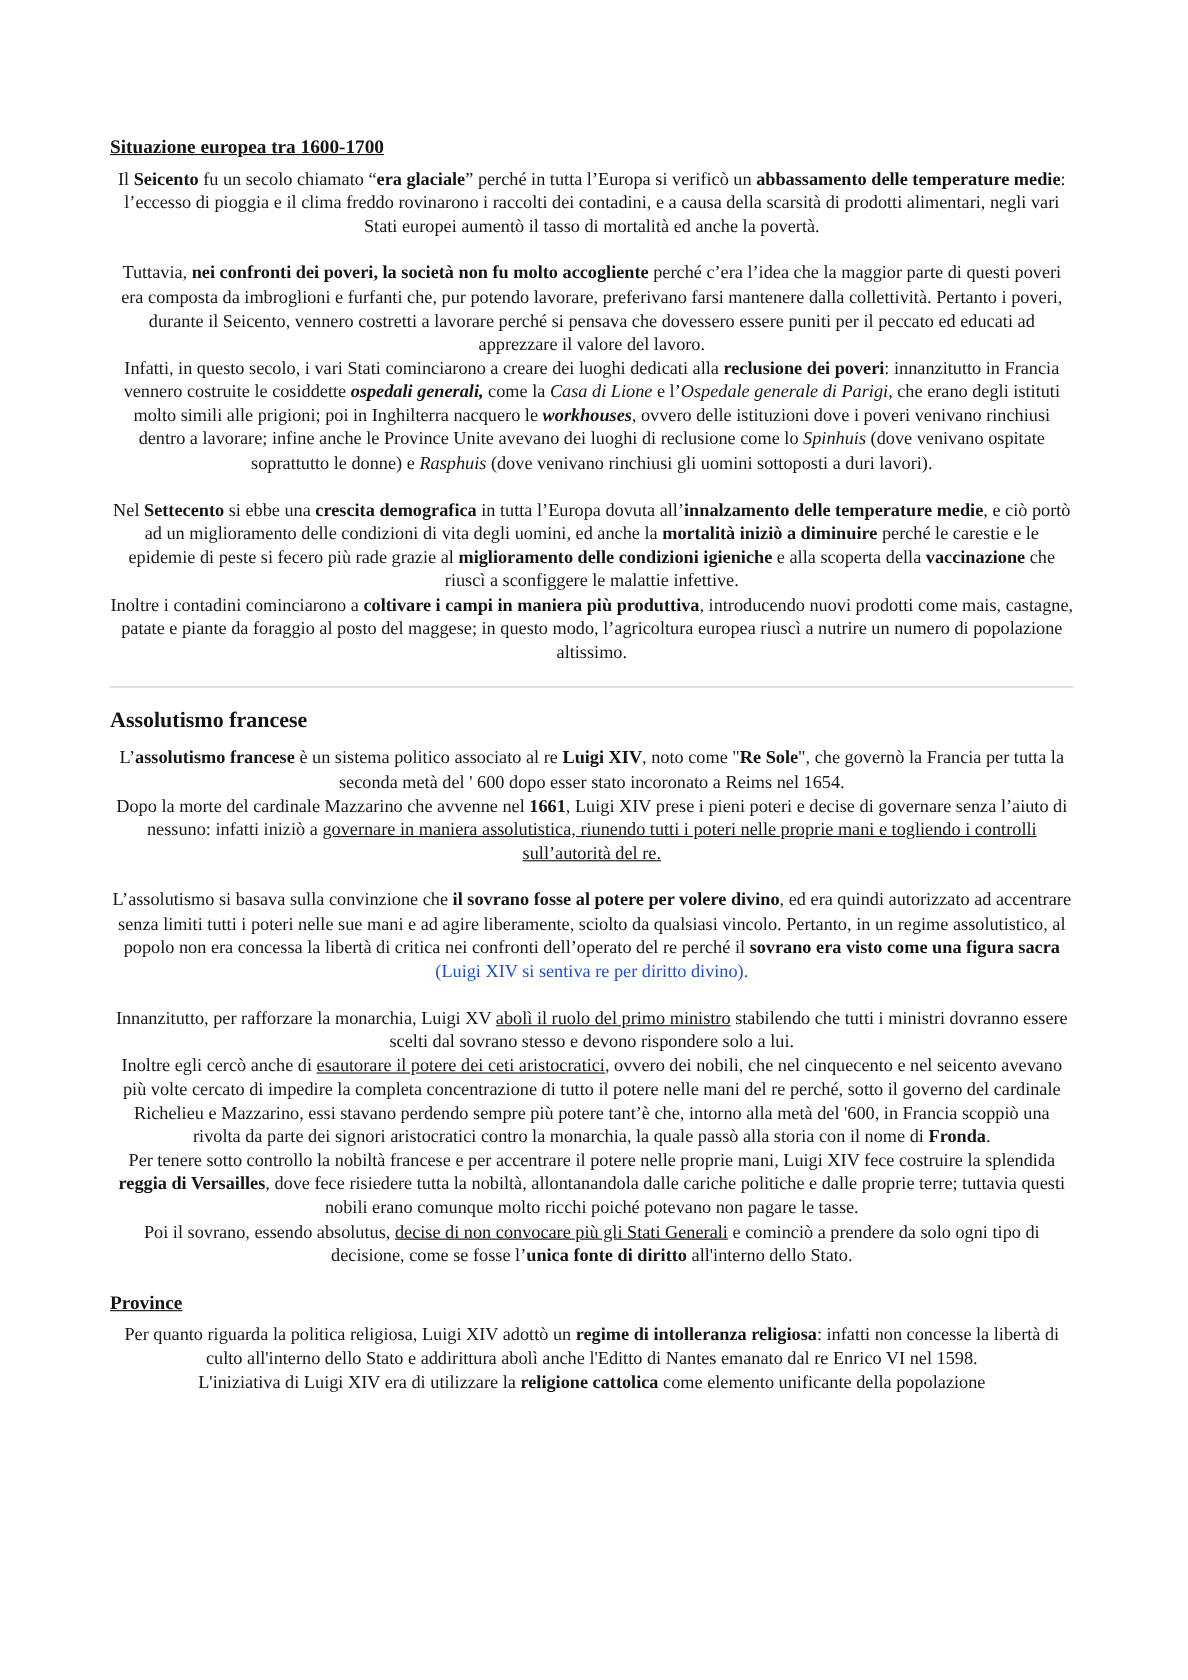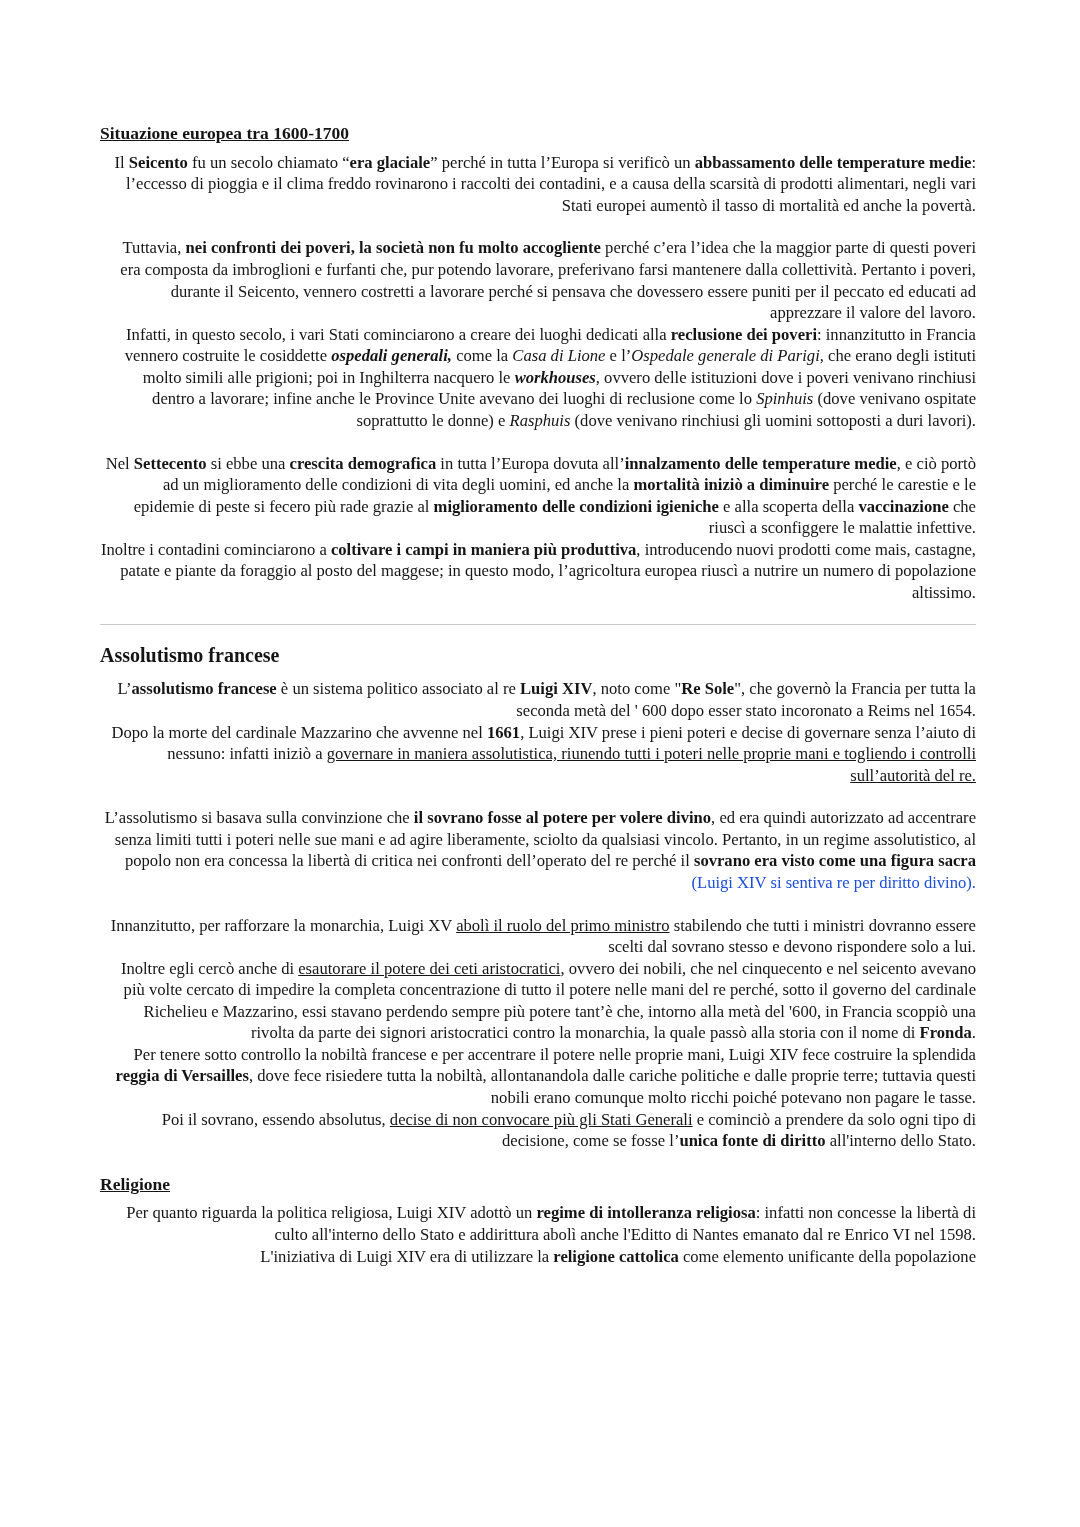--- a/index.html
+++ b/index.html
@@ -13,21 +13,21 @@
   .page {
     width: 1080px;
     min-height: 1527px;
     padding: 122px 104px 60px 100px;
     color: #151515;
     font-size: 16.6px;
     line-height: 1.3;
   }
   .para {
     margin: 0 0 21px 0;
-    text-align: right;
+    text-align: center;
     font-family: Liberation Serif, serif;
   }
   .h1 {
     font-weight: bold;
     text-decoration: underline;
     font-size: 17.5px;
     margin: 0 0 7px 0;
   }
   .h2 {
     font-weight: bold;
@@ -50,15 +50,15 @@
 <div class="page" id="doc">
     <div class="h1">Situazione europea tra 1600-1700</div>
     <p class="para"><span>Il </span><span class="seg-b">Seicento</span><span> fu un secolo chiamato “</span><span class="seg-b">era glaciale</span><span>” perché in tutta l’Europa si verificò un </span><span class="seg-b">abbassamento delle temperature medie</span><span>: l’eccesso di pioggia e il clima freddo rovinarono i raccolti dei contadini, e a causa della scarsità di prodotti alimentari, negli vari Stati europei aumentò il tasso di mortalità ed anche la povertà.</span></p>
     <p class="para"><span>Tuttavia, </span><span class="seg-b">nei confronti dei poveri, la società non fu molto accogliente</span><span> perché c’era l’idea che la maggior parte di questi poveri era composta da imbroglioni e furfanti che, pur potendo lavorare, preferivano farsi mantenere dalla collettività. Pertanto i poveri, durante il Seicento, vennero costretti a lavorare perché si pensava che dovessero essere puniti per il peccato ed educati ad apprezzare il valore del lavoro.</span><br><span>Infatti, in questo secolo, i vari Stati cominciarono a creare dei luoghi dedicati alla </span><span class="seg-b">reclusione dei poveri</span><span>: innanzitutto in Francia vennero costruite le cosiddette </span><span class="seg-b seg-i">ospedali generali,</span><span> come la </span><span class="seg-i">Casa di Lione</span><span> e l’</span><span class="seg-i">Ospedale generale di Parigi</span><span>, che erano degli istituti molto simili alle prigioni; poi in Inghilterra nacquero le </span><span class="seg-b seg-i">workhouses</span><span>, ovvero delle istituzioni dove i poveri venivano rinchiusi dentro a lavorare; infine anche le Province Unite avevano dei luoghi di reclusione come lo </span><span class="seg-i">Spinhuis</span><span> (dove venivano ospitate soprattutto le donne) e </span><span class="seg-i">Rasphuis</span><span> (dove venivano rinchiusi gli uomini sottoposti a duri lavori).</span></p>
     <p class="para"><span>Nel </span><span class="seg-b">Settecento</span><span> si ebbe una </span><span class="seg-b">crescita demografica</span><span> in tutta l’Europa dovuta all’</span><span class="seg-b">innalzamento delle temperature medie</span><span>, e ciò portò ad un miglioramento delle condizioni di vita degli uomini, ed anche la </span><span class="seg-b">mortalità iniziò a diminuire</span><span> perché le carestie e le epidemie di peste si fecero più rade grazie al </span><span class="seg-b">miglioramento delle condizioni igieniche</span><span> e alla scoperta della </span><span class="seg-b">vaccinazione</span><span> che riuscì a sconfiggere le malattie infettive.</span><br><span>Inoltre i contadini cominciarono a </span><span class="seg-b">coltivare i campi in maniera più produttiva</span><span>, introducendo nuovi prodotti come mais, castagne, patate e piante da foraggio al posto del maggese; in questo modo, l’agricoltura europea riuscì a nutrire un numero di popolazione altissimo.</span></p>
     <hr class="divider">
     <div class="h2">Assolutismo francese</div>
     <p class="para"><span>L’</span><span class="seg-b">assolutismo francese</span><span> è un sistema politico associato al re </span><span class="seg-b">Luigi XIV</span><span>, noto come "</span><span class="seg-b">Re Sole</span><span>", che governò la Francia per tutta la seconda metà del ' 600 dopo esser stato incoronato a Reims nel 1654.</span><br><span>Dopo la morte del cardinale Mazzarino che avvenne nel </span><span class="seg-b">1661</span><span>, Luigi XIV prese i pieni poteri e decise di governare senza l’aiuto di nessuno: infatti iniziò a </span><span class="seg-u">governare in maniera assolutistica, riunendo tutti i poteri nelle proprie mani e togliendo i controlli sull’autorità del re.</span></p>
     <p class="para"><span>L’assolutismo si basava sulla convinzione che </span><span class="seg-b">il sovrano fosse al potere per volere divino</span><span>, ed era quindi autorizzato ad accentrare senza limiti tutti i poteri nelle sue mani e ad agire liberamente, sciolto da qualsiasi vincolo. Pertanto, in un regime assolutistico, al popolo non era concessa la libertà di critica nei confronti dell’operato del re perché il </span><span class="seg-b">sovrano era visto come una figura sacra</span><span> </span><span class="seg-gray">(Luigi XIV si sentiva re per diritto divino).</span></p>
     <p class="para"><span>Innanzitutto, per rafforzare la monarchia, Luigi XV </span><span class="seg-u">abolì il ruolo del primo ministro</span><span> stabilendo che tutti i ministri dovranno essere scelti dal sovrano stesso e devono rispondere solo a lui.</span><br><span>Inoltre egli cercò anche di </span><span class="seg-u">esautorare il potere dei ceti aristocratici</span><span>, ovvero dei nobili, che nel cinquecento e nel seicento avevano più volte cercato di impedire la completa concentrazione di tutto il potere nelle mani del re perché, sotto il governo del cardinale Richelieu e Mazzarino, essi stavano perdendo sempre più potere tant’è che, intorno alla metà del '600, in Francia scoppiò una rivolta da parte dei signori aristocratici contro la monarchia, la quale passò alla storia con il nome di </span><span class="seg-b">Fronda</span><span>.</span><br><span>Per tenere sotto controllo la nobiltà francese e per accentrare il potere nelle proprie mani, Luigi XIV fece costruire la splendida </span><span class="seg-b">reggia di Versailles</span><span>, dove fece risiedere tutta la nobiltà, allontanandola dalle cariche politiche e dalle proprie terre; tuttavia questi nobili erano comunque molto ricchi poiché potevano non pagare le tasse.</span><br><span>Poi il sovrano, essendo absolutus, </span><span class="seg-u">decise di non convocare più gli Stati Generali</span><span> e cominciò a prendere da solo ogni tipo di decisione, come se fosse l’</span><span class="seg-b">unica fonte di diritto</span><span> all'interno dello Stato.</span></p>
-    <div class="h1">Religione</div>
+    <div class="h1">Province</div>
     <p class="para"><span>Per quanto riguarda la politica religiosa, Luigi XIV adottò un </span><span class="seg-b">regime di intolleranza religiosa</span><span>: infatti non concesse la libertà di culto all'interno dello Stato e addirittura abolì anche l'Editto di Nantes emanato dal re Enrico VI nel 1598.</span><br><span>L'iniziativa di Luigi XIV era di utilizzare la </span><span class="seg-b">religione cattolica</span><span> come elemento unificante della popolazione</span></p>
   </div>
 
 </body></html>

